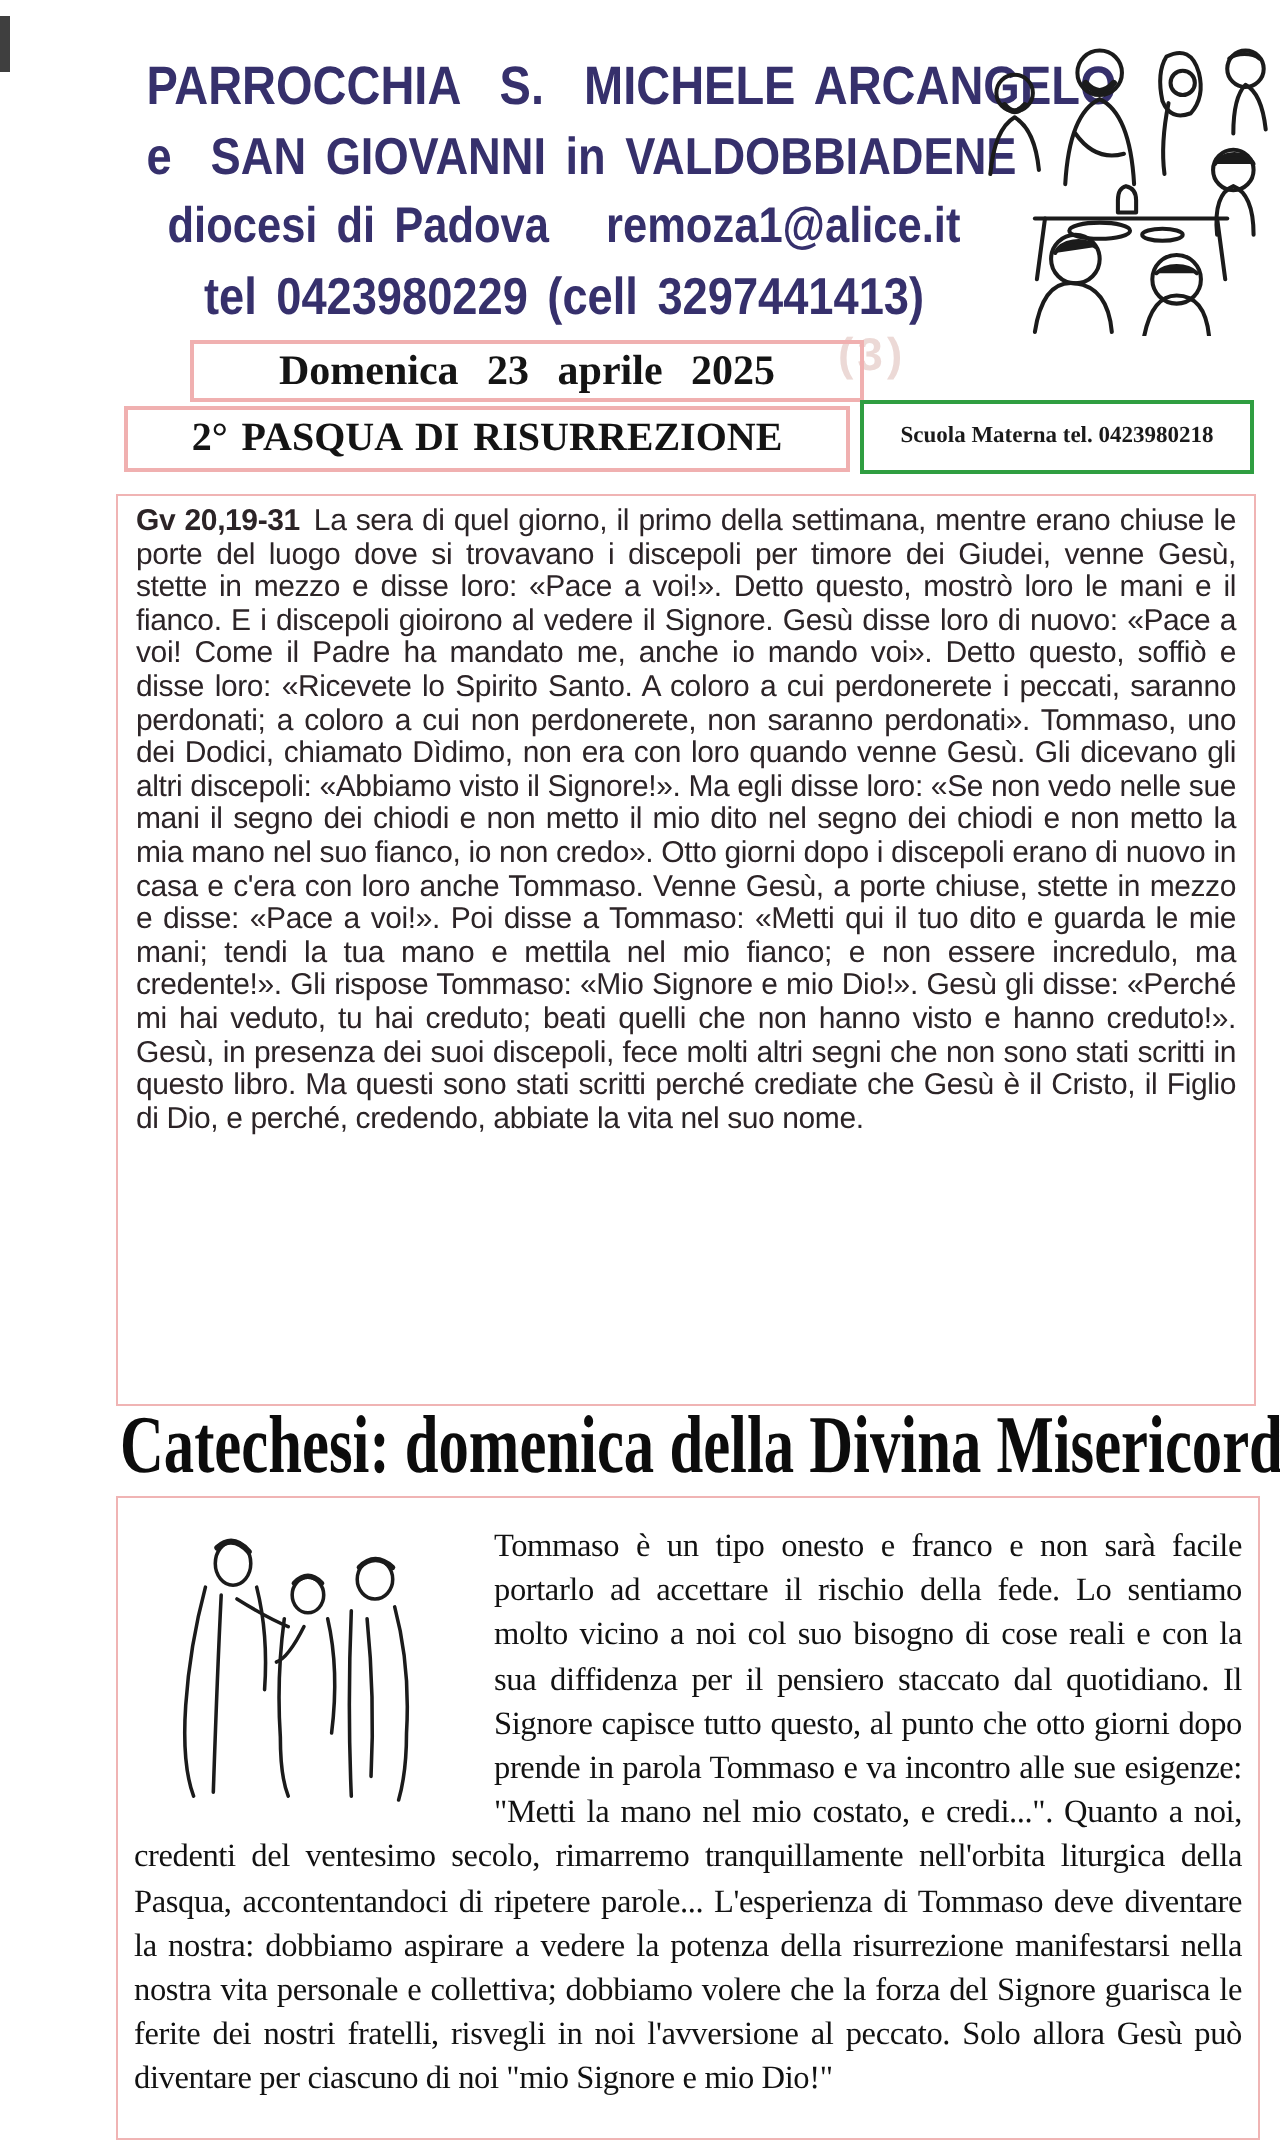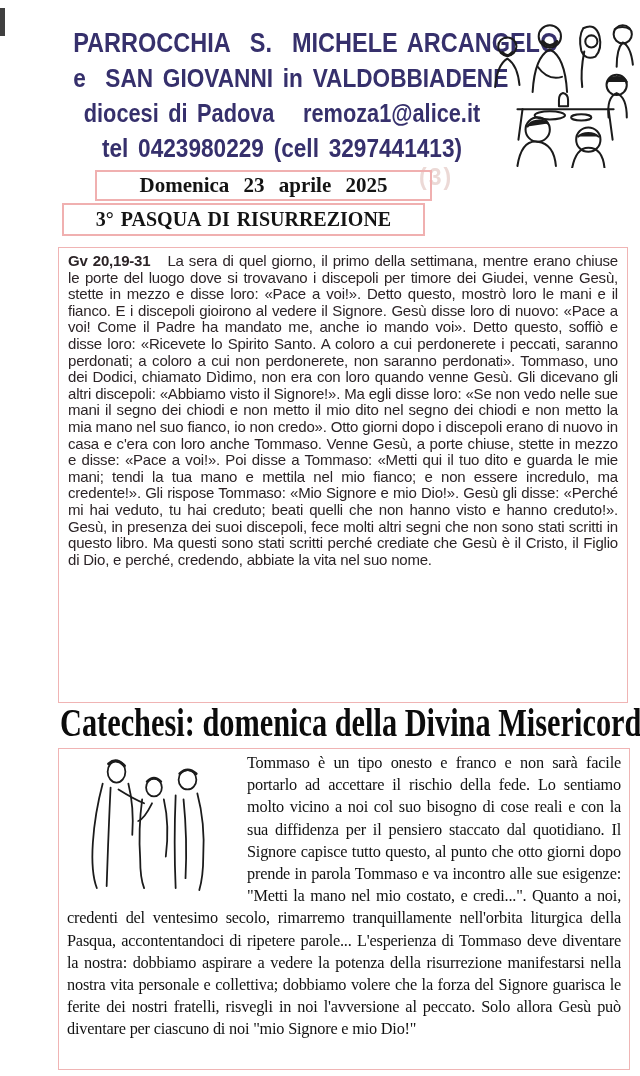--- a/index.html
+++ b/index.html
@@ -40,31 +40,31 @@
     font-family:"Liberation Serif",serif;font-weight:bold;font-size:11.5px;color:#1a1a1a;
     text-align:center;line-height:33px;
   }
 
   .gospel-box{
     position:absolute;left:58px;top:247px;width:570px;height:456px;box-sizing:border-box;
     border:1px solid #f0b4b4;padding:5px 9px;overflow:hidden;
     font-family:"Liberation Sans",sans-serif;font-size:15px;line-height:16.6px;
     letter-spacing:-0.2px;text-align:justify;color:#2c2427;
   }
-  .gospel-ref{font-weight:bold;margin-right:17px;}
+  .gospel-ref{font-weight:bold;margin-right:7px;}
 
   .catechesi-title{position:absolute;left:60px;top:699px;width:570px;height:49px;overflow:visible;z-index:2;}
   .catechesi-title span{
     display:inline-block;white-space:nowrap;transform:scaleX(0.74);transform-origin:0 0;
     font-family:"Liberation Serif",serif;font-weight:bold;font-size:41px;line-height:46px;color:#0c0c0c;
   }
 
   .catechesi-box{
     position:absolute;left:58px;top:748px;width:572px;height:322px;box-sizing:border-box;
-    border:1px solid #f0b4b4;padding:3px 8px;overflow:hidden;
+    border:1px solid #f0b4b4;padding:13px 8px;overflow:hidden;
     font-family:"Liberation Serif",serif;font-size:16.3px;line-height:22.2px;
     letter-spacing:-0.2px;text-align:justify;color:#121212;
   }
   .catechesi-img{float:left;width:170px;height:138px;margin:2px 10px 2px 0;}
 </style>
 </head>
 <body>
 
 <div class="page">
 
@@ -109,23 +109,26 @@
     </g>
   </svg>
 
   <div class="watermark">(3)</div>
 
   <div class="pinkbox date-box">
     <span>Domenica 23 aprile 2025</span>
   </div>
 
   <div class="pinkbox feast-box">
-    <span>3° PASQUA DI RISURREZIONE</span>
+    <span>2° PASQUA DI RISURREZIONE</span>
   </div>
 
+  <div class="green-box">
+    <span>Scuola Materna tel. 0423980218</span>
+  </div>
 
   <div class="gospel-box">
     <span class="gospel-ref">Gv 20,19-31</span><span>La sera di quel giorno, il primo della settimana, mentre erano chiuse le porte del luogo dove si trovavano i discepoli per timore dei Giudei, venne Gesù, stette in mezzo e disse loro: «Pace a voi!». Detto questo, mostrò loro le mani e il fianco. E i discepoli gioirono al vedere il Signore. Gesù disse loro di nuovo: «Pace a voi! Come il Padre ha mandato me, anche io mando voi». Detto questo, soffiò e disse loro: «Ricevete lo Spirito Santo. A coloro a cui perdonerete i peccati, saranno perdonati; a coloro a cui non perdonerete, non saranno perdonati». Tommaso, uno dei Dodici, chiamato Dìdimo, non era con loro quando venne Gesù. Gli dicevano gli altri discepoli: «Abbiamo visto il Signore!». Ma egli disse loro: «Se non vedo nelle sue mani il segno dei chiodi e non metto il mio dito nel segno dei chiodi e non metto la mia mano nel suo fianco, io non credo». Otto giorni dopo i discepoli erano di nuovo in casa e c'era con loro anche Tommaso. Venne Gesù, a porte chiuse, stette in mezzo e disse: «Pace a voi!». Poi disse a Tommaso: «Metti qui il tuo dito e guarda le mie mani; tendi la tua mano e mettila nel mio fianco; e non essere incredulo, ma credente!». Gli rispose Tommaso: «Mio Signore e mio Dio!». Gesù gli disse: «Perché mi hai veduto, tu hai creduto; beati quelli che non hanno visto e hanno creduto!». Gesù, in presenza dei suoi discepoli, fece molti altri segni che non sono stati scritti in questo libro. Ma questi sono stati scritti perché crediate che Gesù è il Cristo, il Figlio di Dio, e perché, credendo, abbiate la vita nel suo nome.</span>
   </div>
 
   <div class="catechesi-title">
     <span>Catechesi: domenica della Divina Misericordia</span>
   </div>
 
   <div class="catechesi-box">

